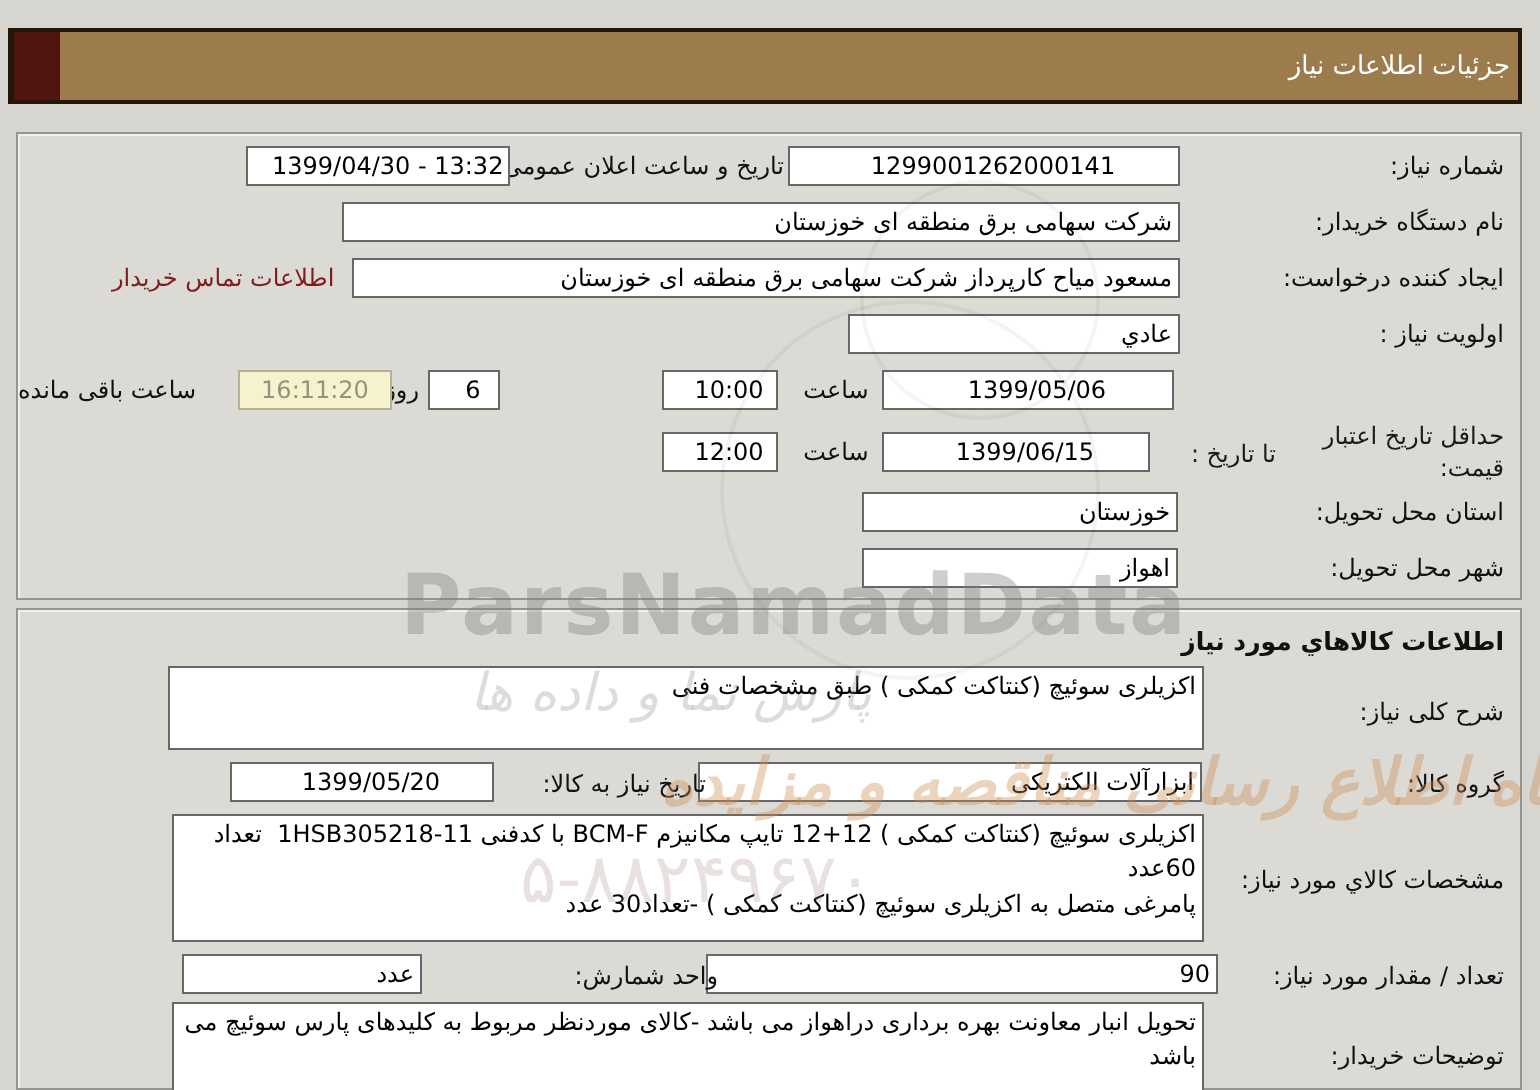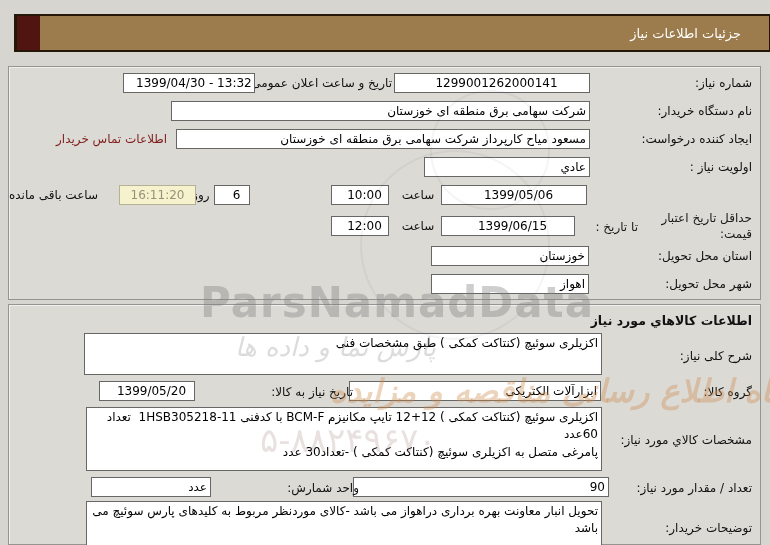--- a/index.html
+++ b/index.html
@@ -7,25 +7,25 @@
   body {
     font-family:"DejaVu Sans", sans-serif;
     font-size:12px;
     color:#1a1a1a;
     background:#d7d5d0;
     position:relative;
     overflow:hidden;
     direction:rtl;
   }
   .titlebar {
-    position:absolute; left:14px; top:14px; width:757px; height:38px;
+    position:absolute; left:4px; top:14px; width:757px; height:38px;
     background:#9c7b4d;
     border:2px solid #241708;
     display:flex; align-items:center;
-    padding-right:28px;
+    padding-right:4px;
     color:#ffffff; font-size:13px;
   }
   .titlebar-cap {
     position:absolute; right:auto; left:0; top:0; width:24px; height:34px;
     background:#511511; border-left:1px solid #241708;
   }
   .panel {
     position:absolute; left:8px; width:753px;
     background:#dcdad5;
     border:1px solid #969490;
@@ -110,21 +110,21 @@
 <div class="panel" id="panel-goods">
 
   <span class="section-title r lbl" style="top:8px;">اطلاعات کالاهاي مورد نیاز</span>
 
   <span class="lbl r" style="top:44px;">شرح کلی نیاز:</span>
   <textarea class="fld" style="left: 75px; top: 28px; width: 518px; height: 42px;" readonly="">اکزیلری سوئیچ (کنتاکت کمکی ) طبق مشخصات فنی</textarea>
 
   <span class="lbl r" style="top:80px;">گروه کالا:</span>
   <input class="fld" style="left: 340px; top: 76px; width: 252px;" readonly="" value="ابزارآلات الکتریکی">
   <span class="lbl" style="left:244px; top:80px; width:100px; text-align:right;">تاریخ نیاز به کالا:</span>
-  <input class="fld center" style="left: 90px; top: 76px; width: 96px;" readonly="" value="1399/05/20">
+  <input class="fld center" style="left: 106px; top: 76px; width: 132px;" readonly="" value="1399/05/20">
 
   <span class="lbl r" style="top:128px;">مشخصات کالاي مورد نیاز:</span>
   <textarea class="fld" style="left: 77px; top: 102px; width: 516px; height: 64px;" readonly="">اکزیلری سوئیچ (کنتاکت کمکی ) 12+12 تایپ مکانیزم BCM-F با کدفنی 1HSB305218-11  تعداد 60عدد
 پامرغی متصل به اکزیلری سوئیچ (کنتاکت کمکی ) -تعداد30 عدد</textarea>
 
   <span class="lbl r" style="top:176px;">تعداد / مقدار مورد نیاز:</span>
   <input class="fld" style="left: 344px; top: 172px; width: 256px;" readonly="" value="90">
   <span class="lbl" style="left:268px; top:176px; width:82px; text-align:right;">واحد شمارش:</span>
   <input class="fld" style="left: 82px; top: 172px; width: 120px;" readonly="" value="عدد">
 

